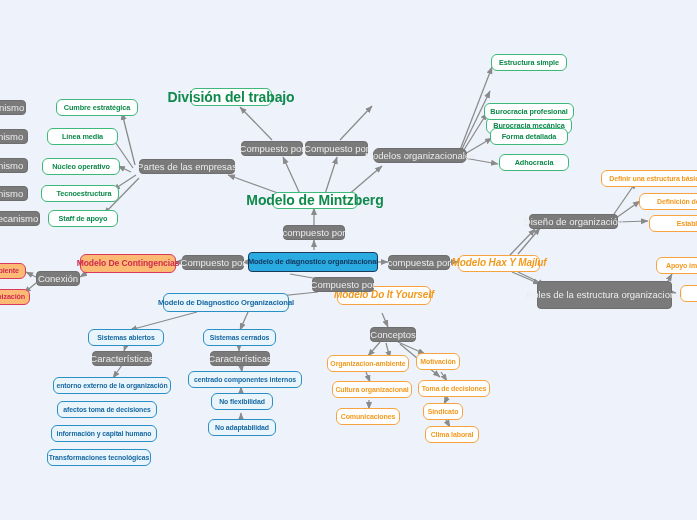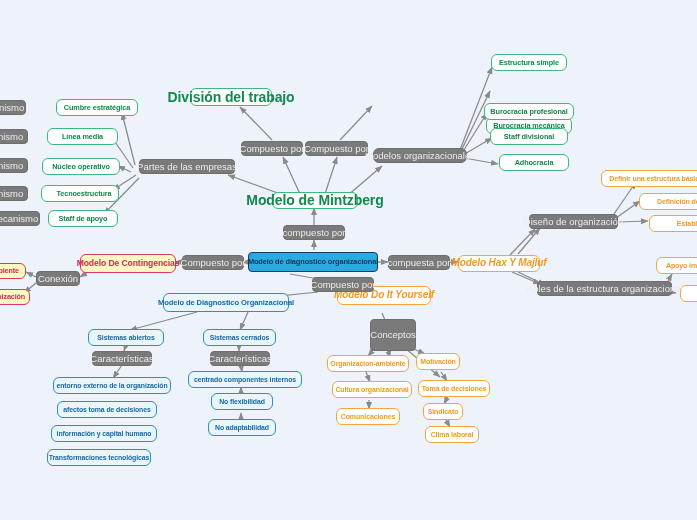--- a/index.html
+++ b/index.html
@@ -76,21 +76,21 @@
     border:1.4px solid #f7a440;
     color:#f29a1f;
     font-size:7.0px;
     font-weight:bold;
     padding:0 4px;
   }
   .orange.big{font-size:10px;font-style:italic;}
 
   
   .red{
-    background:#fef9c3;
+    background:#fdba74;
     border:1.4px solid #d93a5c;
     color:#cf2b4f;
     font-size:7.2px;
     font-weight:bold;
     padding:0 4px;
   }
   .red.big{font-size:8.6px;}
 </style>
 </head>
 <body>
@@ -196,21 +196,21 @@
 
   <div class="node green" style="left:56px;top:99px;width:82px;height:17px;">Cumbre estratégica</div>
   <div class="node green" style="left:47px;top:128px;width:71px;height:17px;">Línea media</div>
   <div class="node green" style="left:42px;top:158px;width:78px;height:17px;">Núcleo operativo</div>
   <div class="node green" style="left:41px;top:185px;width:78px;height:17px;padding-left:12px;">Tecnoestructura</div>
   <div class="node green" style="left:48px;top:210px;width:70px;height:17px;">Staff de apoyo</div>
 
   <div class="node green" style="left:491px;top:54px;width:76px;height:17px;">Estructura simple</div>
   <div class="node green" style="left:486px;top:79px;width:86px;height:17px;margin-top:38px;">Burocracia mecánica</div>
   <div class="node green" style="left:484px;top:103px;width:90px;height:17px;">Burocracia profesional</div>
-  <div class="node green" style="left:490px;top:128px;width:78px;height:17px;">Staff divisional</div>
+  <div class="node green" style="left:490px;top:128px;width:78px;height:17px;">Forma detallada</div>
   <div class="node green" style="left:499px;top:154px;width:70px;height:17px;">Adhocracia</div>
 
   <div class="node central" style="left:248px;top:252px;width:130px;height:20px;">Modelo de diagnostico organizacional</div>
 
   <div class="node red big" style="left:80px;top:254px;width:96px;height:19px;">Modelo De Contingencias</div>
   <div class="node red" style="left:-20px;top:263px;width:46px;height:16px;">Ambiente</div>
   <div class="node red" style="left:-24px;top:289px;width:54px;height:16px;">Organización</div>
 
   <div class="node blue big" style="left:163px;top:293px;width:126px;height:19px;">Modelo de Diagnostico Organizacional</div>
 
@@ -259,25 +259,25 @@
   <div class="node lbl" style="left:36px;top:271px;width:44px;height:15px;">Conexión</div>
 
   <div class="node lbl" style="left:312px;top:277px;width:62px;height:15px;">Compuesto por</div>
 
   <div class="node lbl" style="left:388px;top:255px;width:62px;height:15px;">compuesta por</div>
 
   <div class="node lbl" style="left:92px;top:351px;width:60px;height:15px;">Características</div>
 
   <div class="node lbl" style="left:210px;top:351px;width:60px;height:15px;">Características</div>
 
-  <div class="node lbl" style="left:370px;top:319px;width:46px;height:32px;">Conceptos</div>
+  <div class="node lbl" style="left:370px;top:327px;width:46px;height:15px;">Conceptos</div>
 
   <div class="node lbl" style="left:529px;top:214px;width:89px;height:15px;">Diseño de organización</div>
 
-  <div class="node lbl" style="left:537px;top:281px;width:135px;height:15px;">Roles de la estructura organizacional</div>
+  <div class="node lbl" style="left:537px;top:281px;width:135px;height:28px;">Roles de la estructura organizacional</div>
 
   <div class="node lbl" style="left:-26px;top:100px;width:52px;height:15px;">Mecanismo</div>
   <div class="node lbl" style="left:-30px;top:129px;width:58px;height:15px;">Mecanismo</div>
   <div class="node lbl" style="left:-30px;top:158px;width:58px;height:15px;">Mecanismo</div>
   <div class="node lbl" style="left:-30px;top:186px;width:58px;height:15px;">Mecanismo</div>
   <div class="node lbl" style="left:-12px;top:211px;width:52px;height:15px;">Mecanismo</div>
 
 </div>
 
 </body></html>

